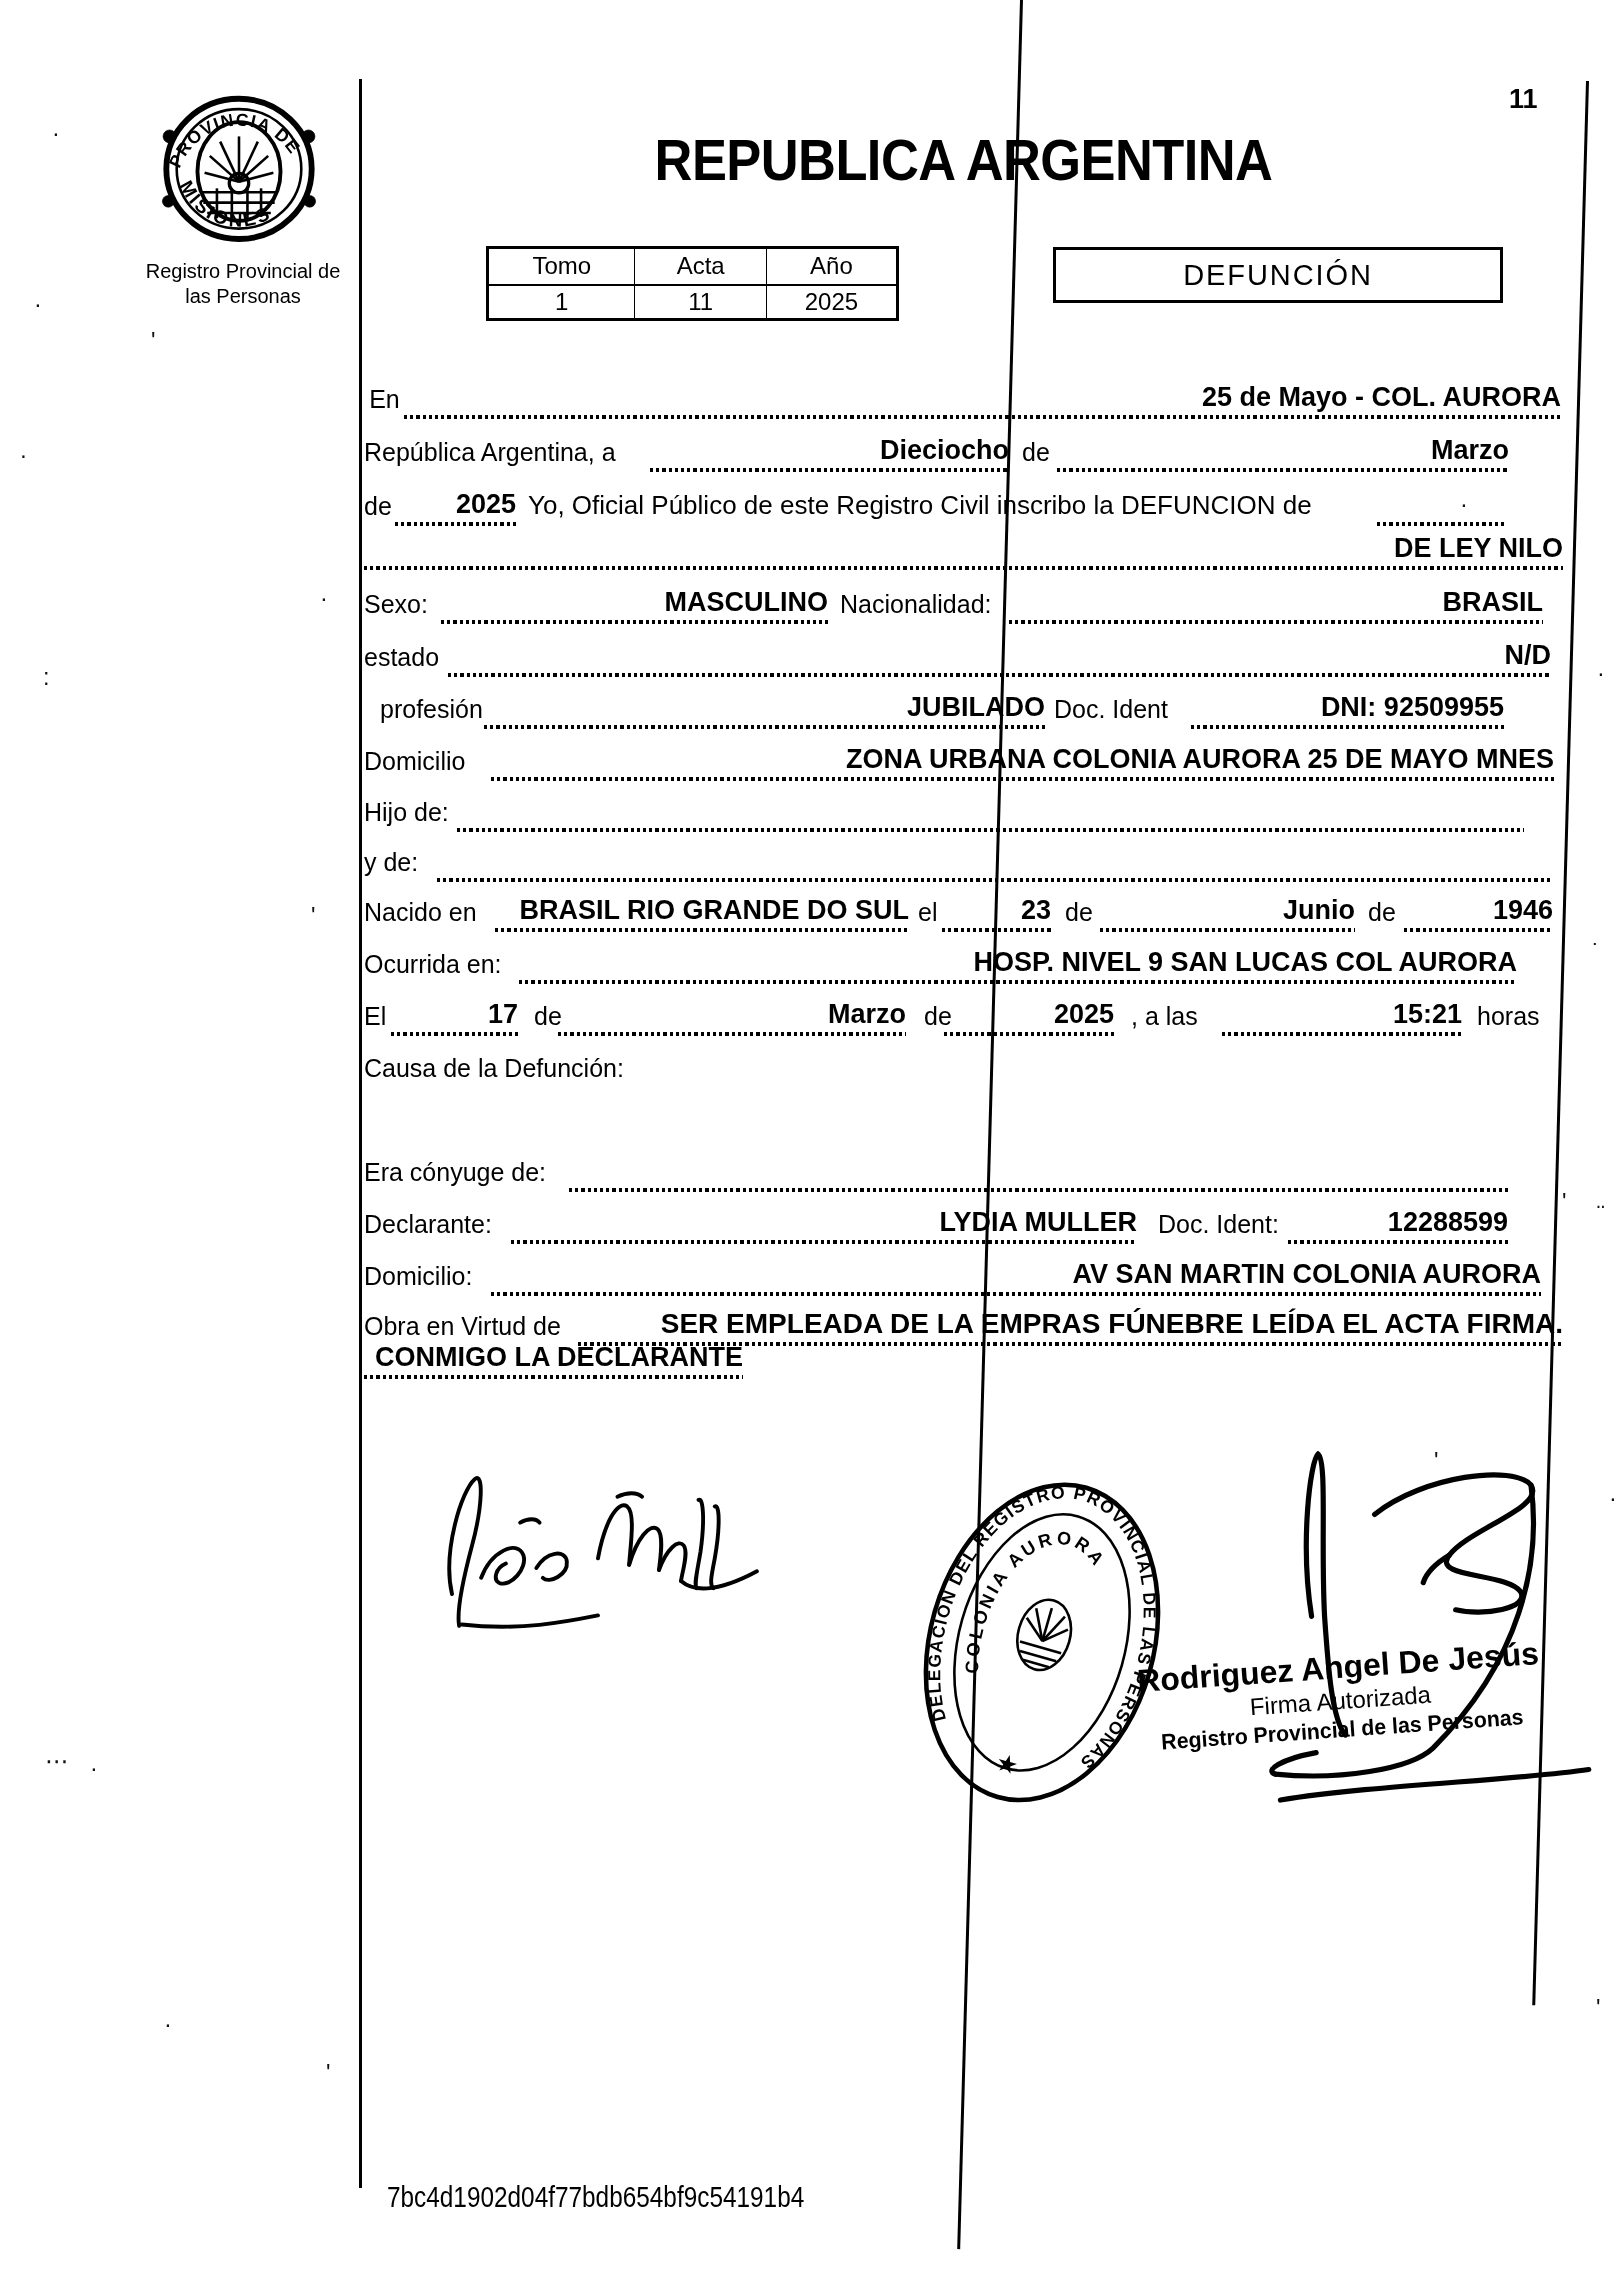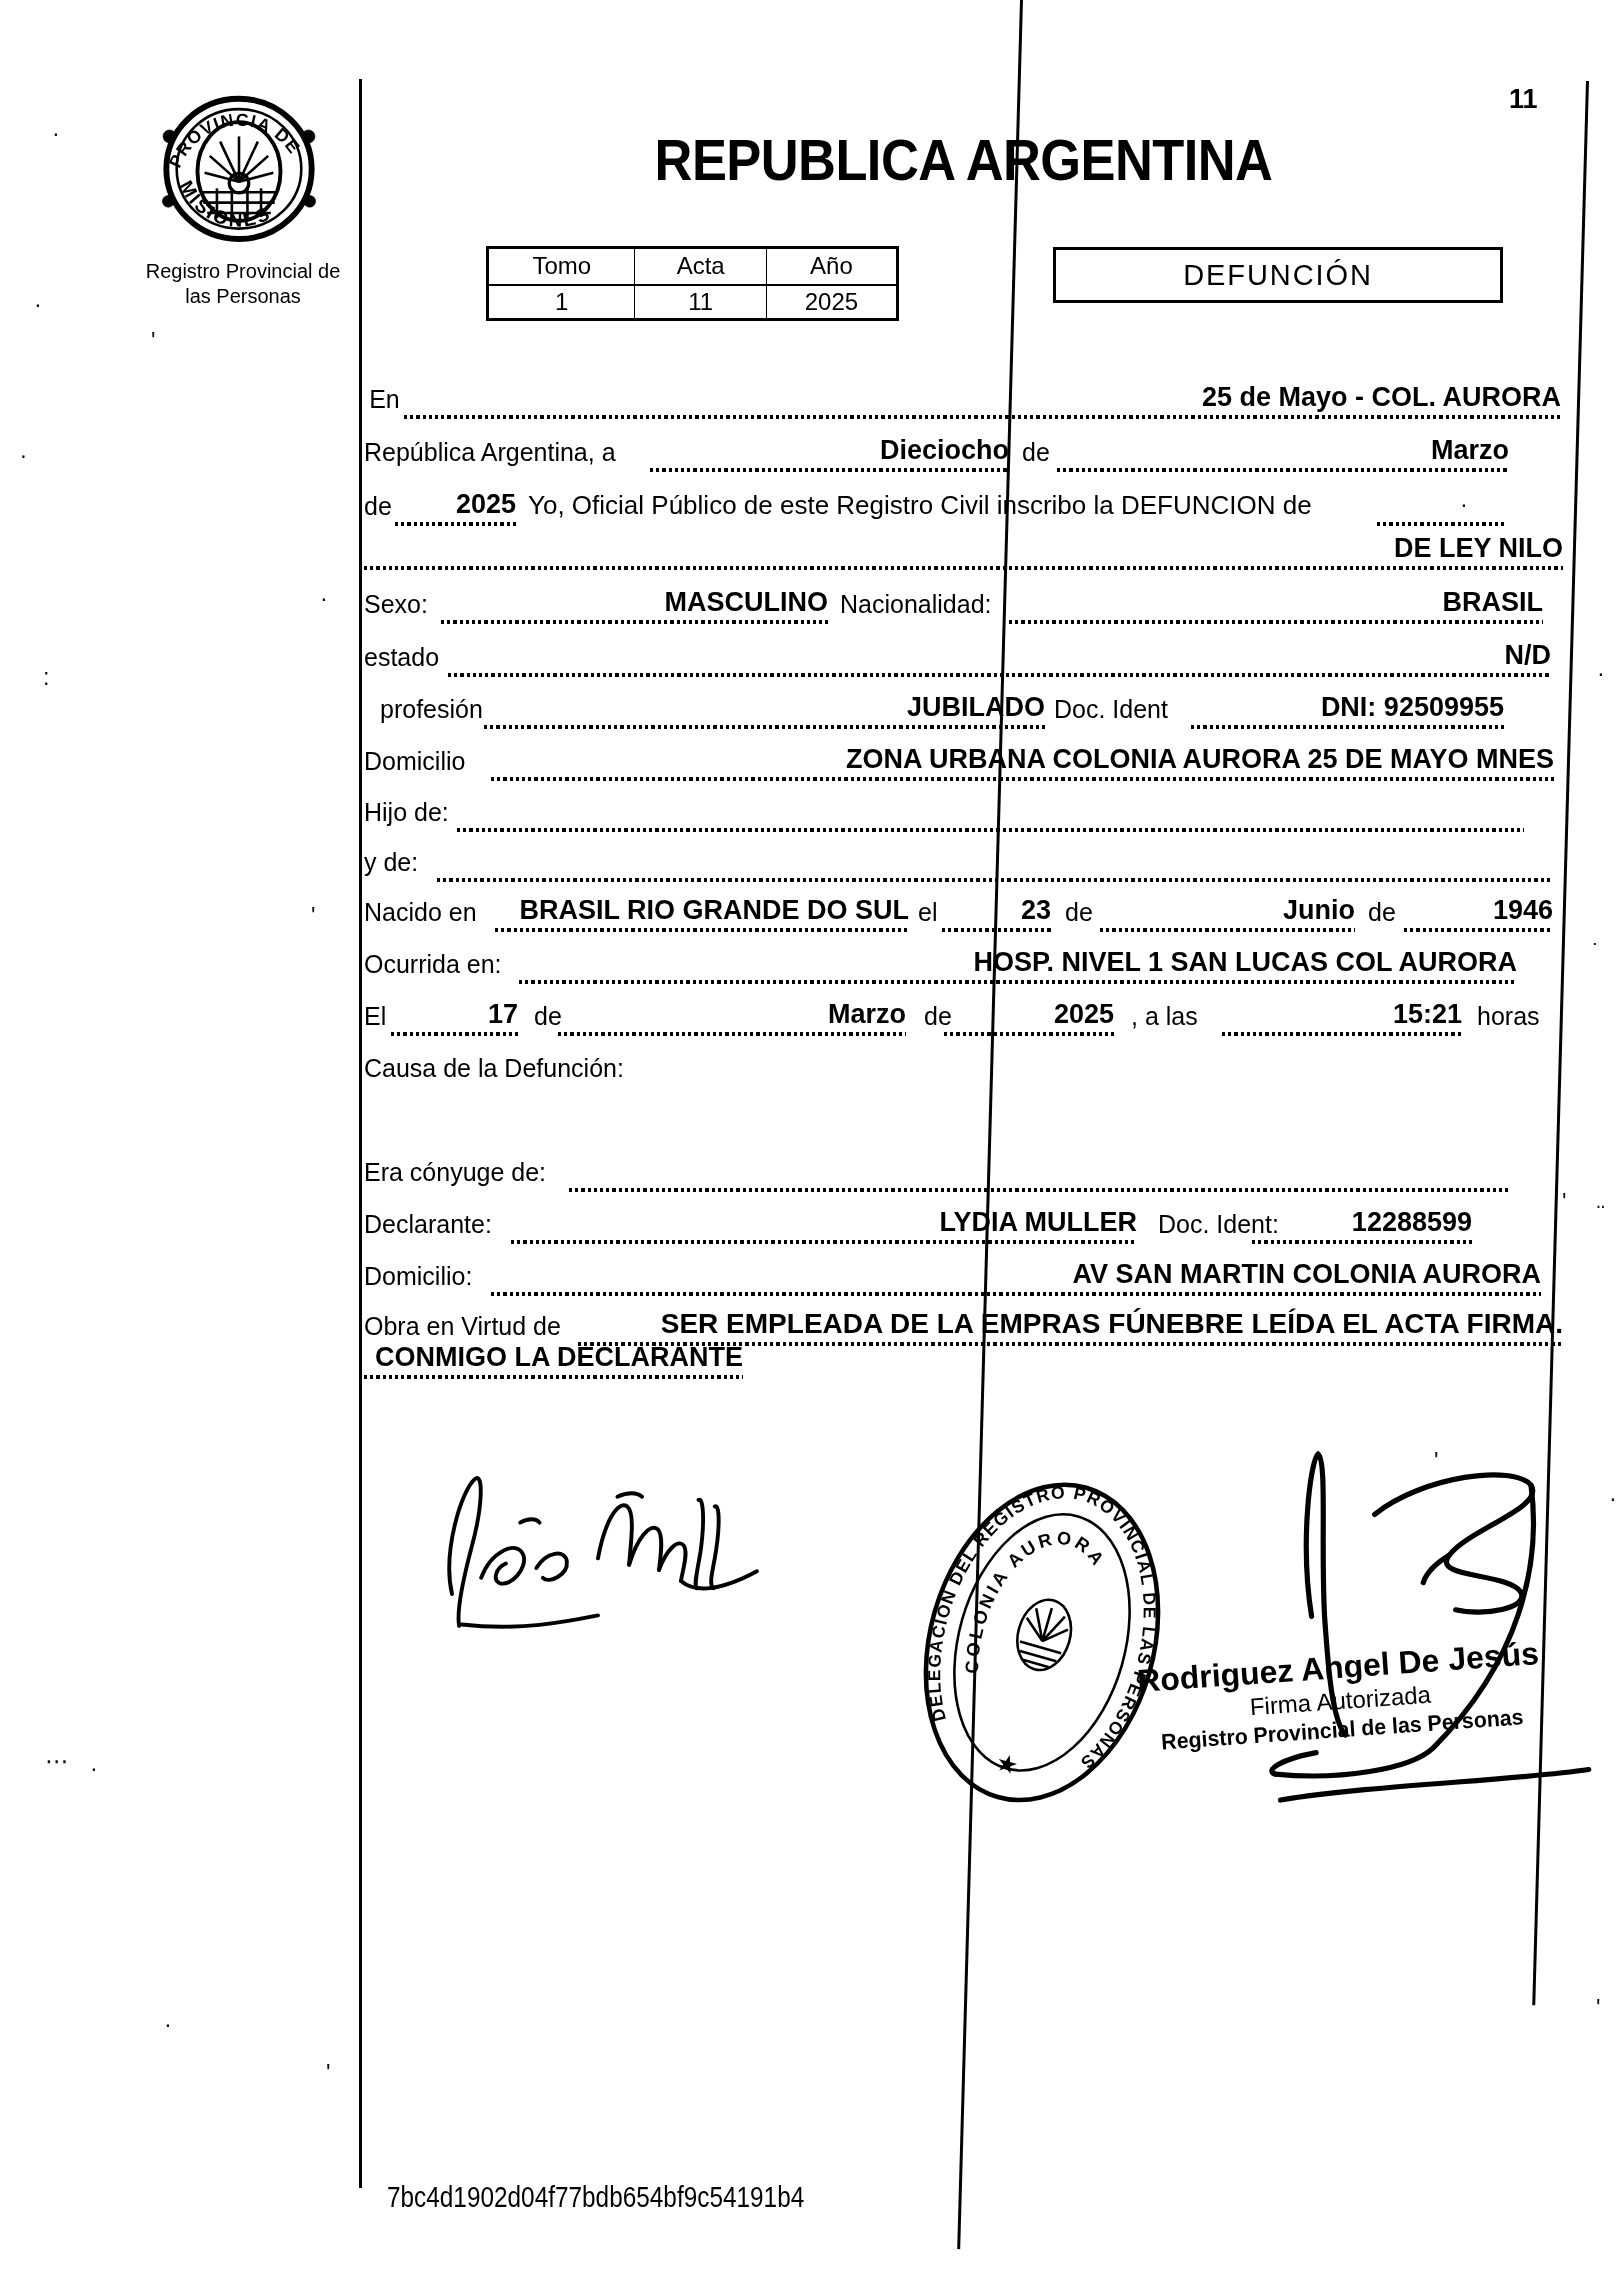--- a/index.html
+++ b/index.html
@@ -223,21 +223,21 @@
       </div>
     <span class="lab" style="left:1004px">de</span>
     <div class="fill" style="left:1040px;width:149px">
         <span>1946</span>
       </div>
   </div>
 
   <div class="row" style="top:942px">
     <span class="lab" style="left:0">Ocurrida en:</span>
     <div class="fill" style="left:155px;width:998px">
-        <span>HOSP. NIVEL 1 SAN LUCAS COL AURORA</span>
+        <span>HOSP. NIVEL 9 SAN LUCAS COL AURORA</span>
       </div>
   </div>
 
   <div class="row" style="top:994px">
     <span class="lab" style="left:0">El</span>
     <div class="fill" style="left:27px;width:127px">
         <span>17</span>
       </div>
     <span class="lab" style="left:170px">de</span>
     <div class="fill" style="left:194px;width:348px">
@@ -265,21 +265,21 @@
         <span></span>
       </div>
   </div>
 
   <div class="row" style="top:1202px">
     <span class="lab" style="left:0">Declarante:</span>
     <div class="fill" style="left:147px;width:626px">
         <span>LYDIA MULLER</span>
       </div>
     <span class="lab" style="left:794px">Doc. Ident:</span>
-    <div class="fill" style="left:888px;width:220px">
+    <div class="fill" style="left:924px;width:220px">
         <span>12288599</span>
       </div>
   </div>
 
   <div class="row" style="top:1254px">
     <span class="lab" style="left:0">Domicilio:</span>
     <div class="fill" style="left:127px;width:1050px">
         <span>AV SAN MARTIN COLONIA AURORA</span>
       </div>
   </div>

